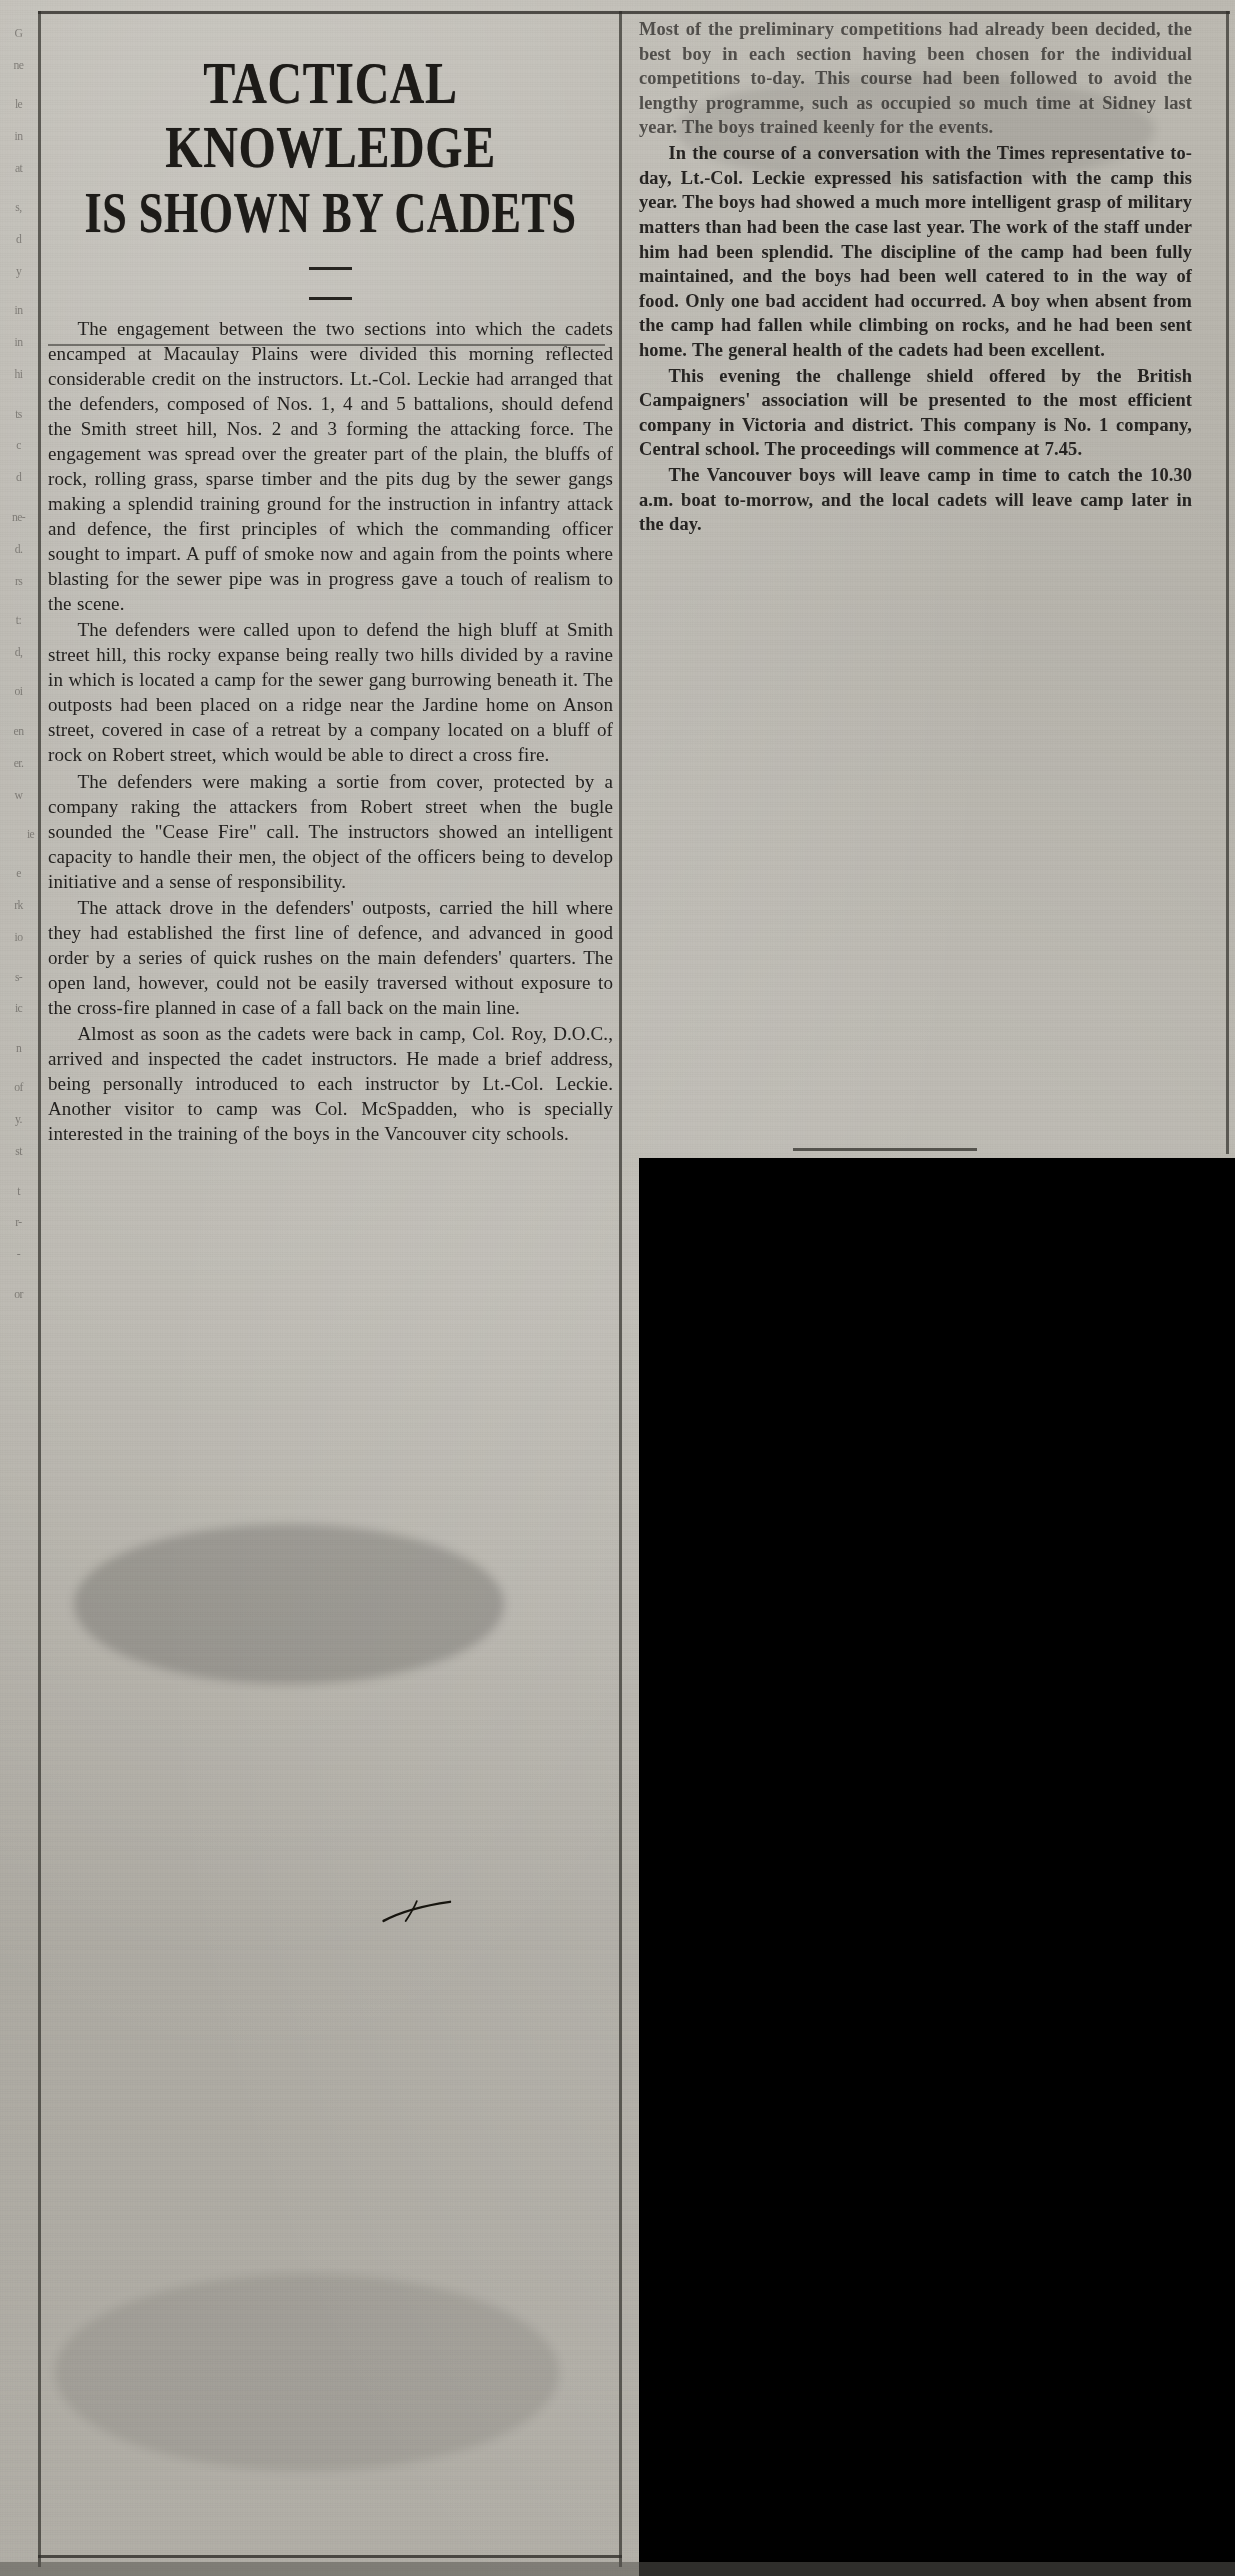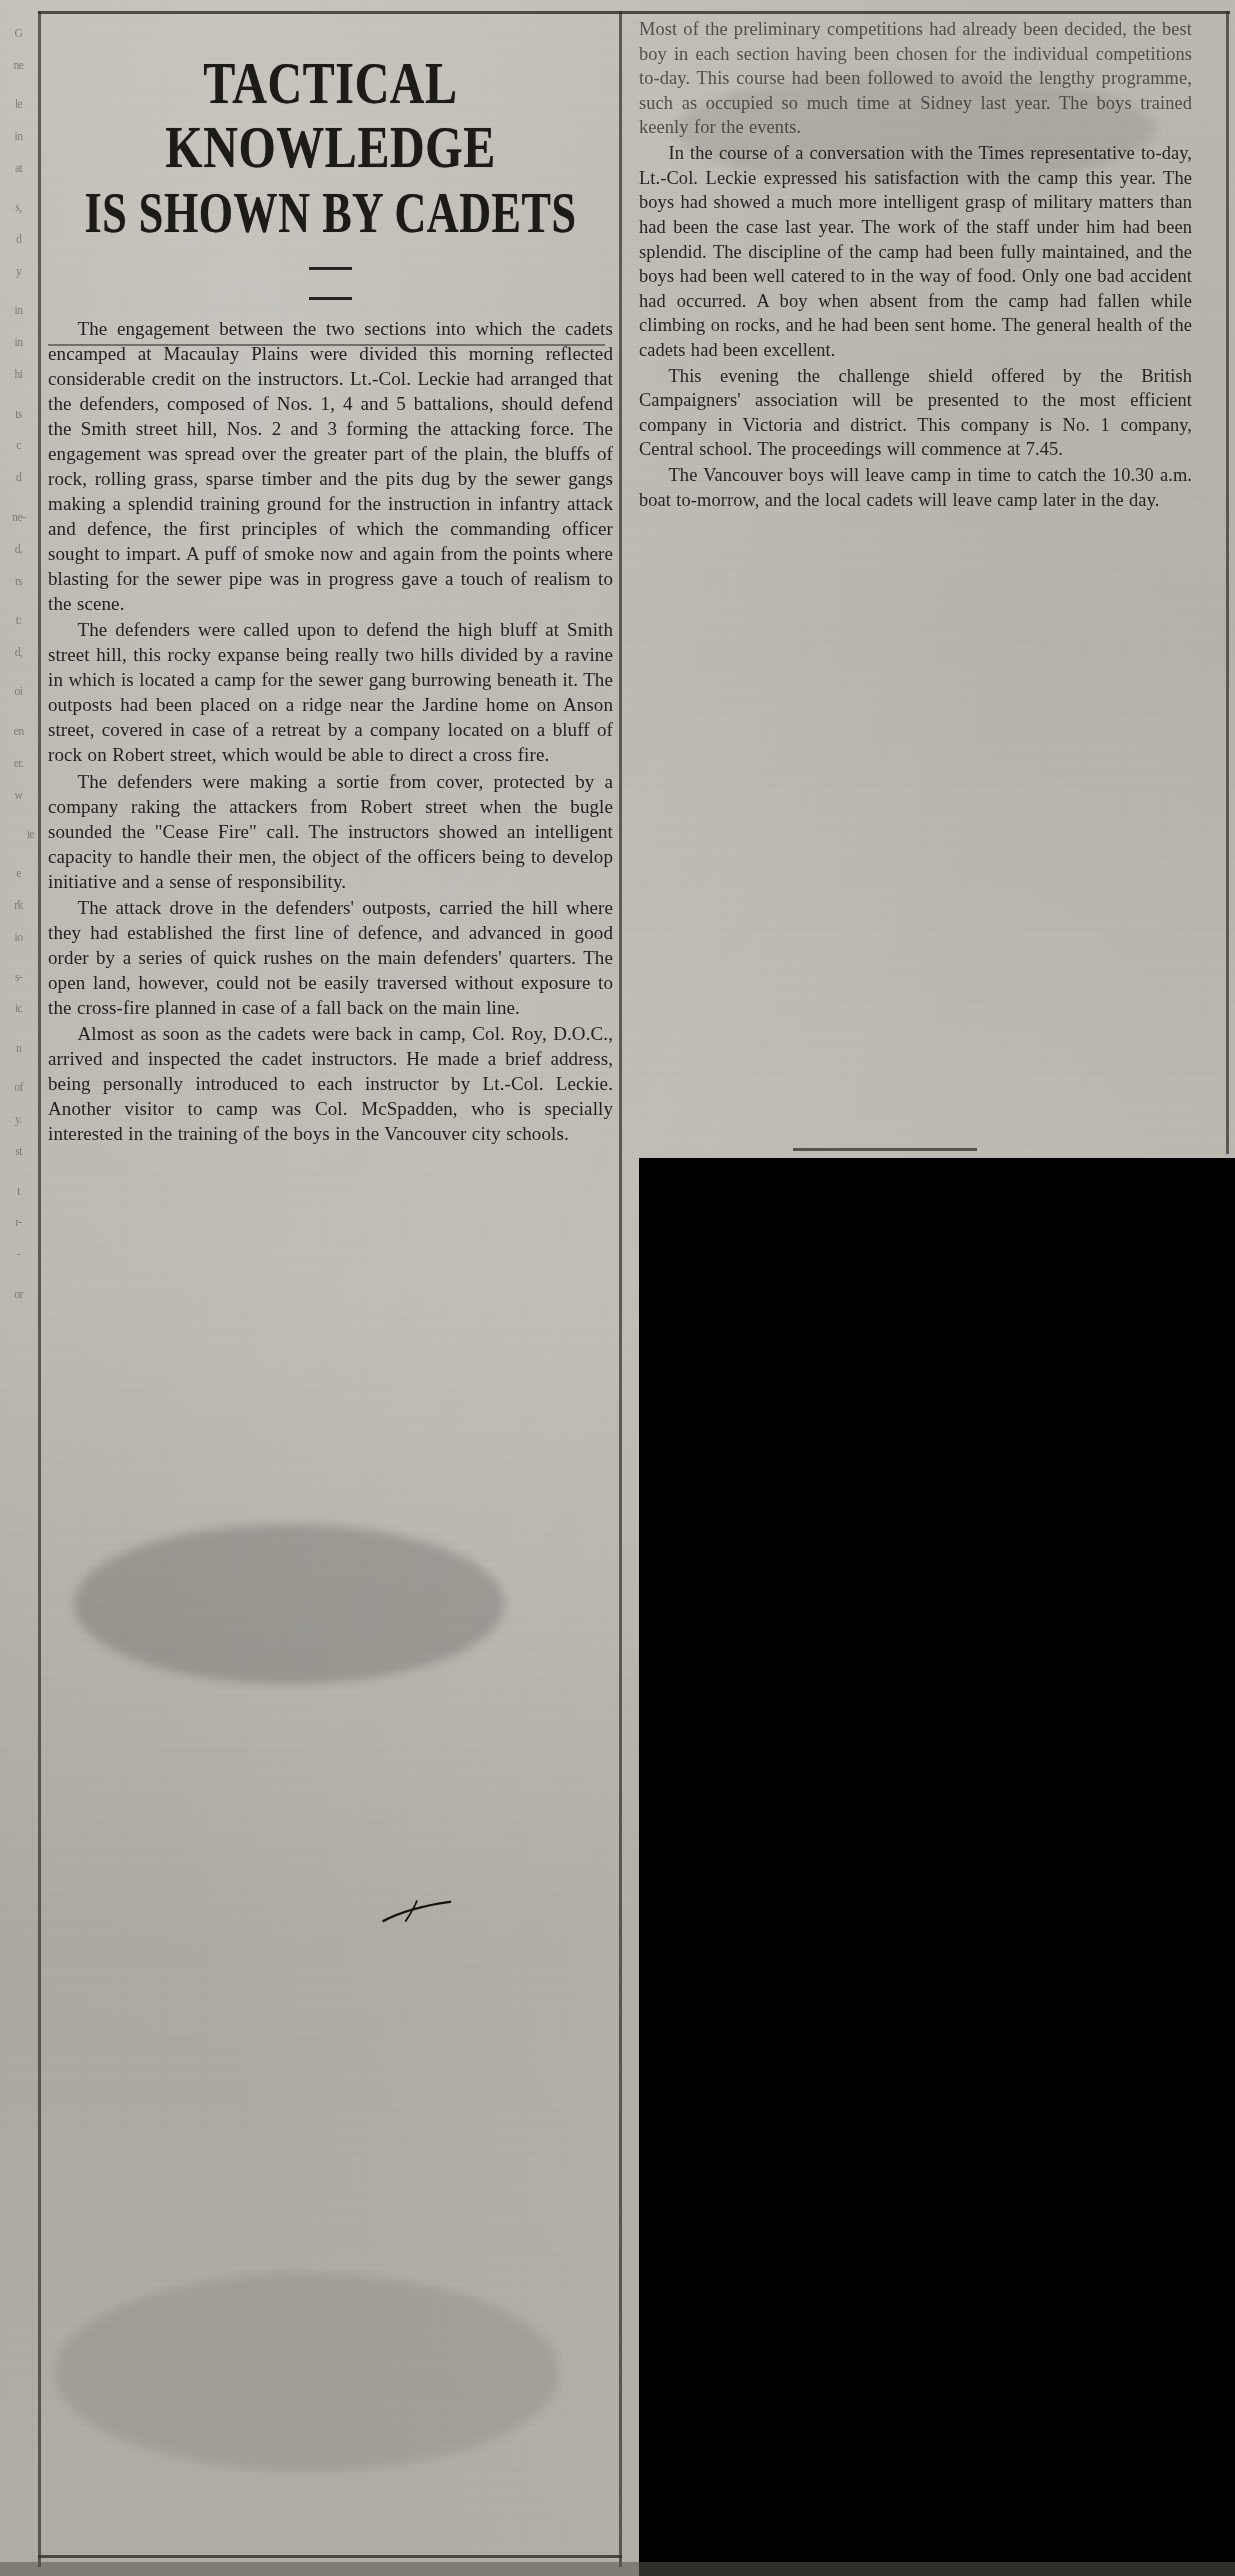--- a/index.html
+++ b/index.html
@@ -126,20 +126,21 @@
   #col2 {
     position: absolute;
     left: 639px;
     top: 17px;
     width: 553px;
   }
   #col2 .body-col {
     font-size: 18.4px;
     line-height: 24.6px;
     color: #262422;
+    font-weight: bold;
   }
   .top-clip {
     opacity: .72;
   }
   .end-rule {
     position: absolute;
     left: 793px;
     top: 1148px;
     width: 184px;
     height: 2.5px;

